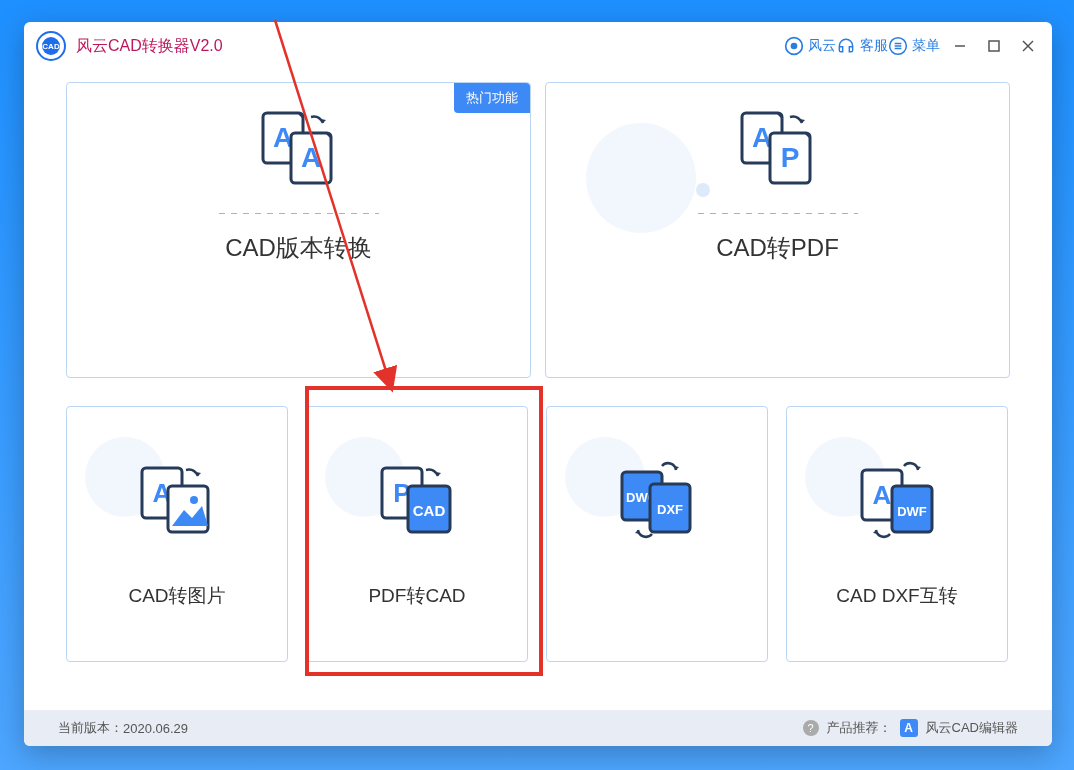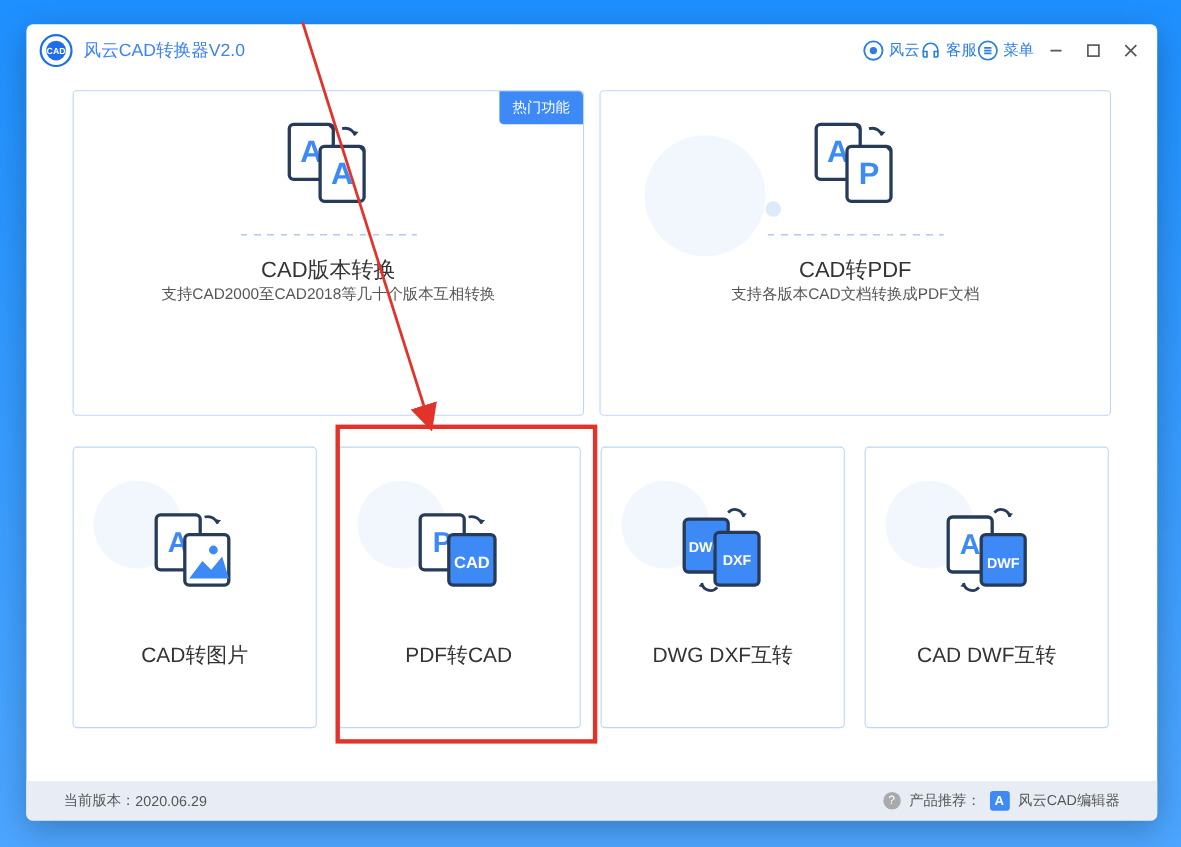--- a/index.html
+++ b/index.html
@@ -48,21 +48,21 @@
   border-radius: 50%;
   color: #fff;
   font-size: 8px;
   font-weight: bold;
   display: flex;
   align-items: center;
   justify-content: center;
 }
 .app-title {
   font-size: 16px;
-  color: #3b82f6;
+  color: #be185d;
   flex: 0 0 auto;
 }
 .title-spacer { flex: 1; }
 .title-actions {
   display: flex;
   align-items: center;
   gap: 0;
 }
 .title-btn {
   display: flex;
@@ -129,22 +129,23 @@
   align-items: center;
   justify-content: center;
 }
 .card-divider {
   width: 160px;
   height: 1px;
   margin: 20px 0 18px 0;
   background: repeating-linear-gradient(90deg, #8fb8e8 0 6px, transparent 6px 12px);
 }
 .card-title {
-  font-size: 20px;
+  font-size: 24px;
   color: #333;
+  margin-bottom: 20px;
 }
 .card-desc {
   font-size: 14px;
   color: #555;
 }
 .row2 {
   display: flex;
   gap: 18px;
 }
 .card-small {
@@ -265,41 +266,39 @@
             <text x="34" y="44" font-size="28" font-weight="bold" fill="#3d8af7" text-anchor="middle">A</text>
             <rect x="42" y="30" width="40" height="50" rx="4" fill="#fff" stroke="#263a5a" stroke-width="3"></rect>
             <path d="M76 30 L82 36 L82 30 Z" fill="#263a5a"></path>
             <text x="62" y="64" font-size="28" font-weight="bold" fill="#3d8af7" text-anchor="middle">A</text>
             <path d="M62 14 q8 -2 12 6" fill="none" stroke="#263a5a" stroke-width="2.5"></path>
             <path d="M74 20 l3 -3 l-5 -1 z" fill="#263a5a"></path>
           </svg>
         </div>
         <div class="card-divider"></div>
         <div class="card-title">CAD版本转换</div>
-        <div class="card-desc">支持CAD2000至CAD2018等几十个版本互相转换</div>
       </div>
 
       <div class="card card-big">
         <div class="bg-decor" style="width:110px;height:110px;left:40px;top:40px;"></div>
         <div class="bg-decor" style="width:14px;height:14px;left:150px;top:100px;background:#bcd6f5;"></div>
         <div class="card-icon" style="position:relative;z-index:2;">
           <svg width="100" height="90" viewBox="0 0 100 90">
             <rect x="14" y="10" width="40" height="50" rx="4" fill="#fff" stroke="#263a5a" stroke-width="3"></rect>
             <path d="M48 10 L54 16 L54 10 Z" fill="#263a5a"></path>
             <text x="34" y="44" font-size="28" font-weight="bold" fill="#3d8af7" text-anchor="middle">A</text>
             <rect x="42" y="30" width="40" height="50" rx="4" fill="#fff" stroke="#263a5a" stroke-width="3"></rect>
             <path d="M76 30 L82 36 L82 30 Z" fill="#263a5a"></path>
             <text x="62" y="64" font-size="28" font-weight="bold" fill="#3d8af7" text-anchor="middle">P</text>
             <path d="M62 14 q8 -2 12 6" fill="none" stroke="#263a5a" stroke-width="2.5"></path>
             <path d="M74 20 l3 -3 l-5 -1 z" fill="#263a5a"></path>
           </svg>
         </div>
         <div class="card-divider"></div>
         <div class="card-title">CAD转PDF</div>
-        <div class="card-desc">支持各版本CAD文档转换成PDF文档</div>
       </div>
 
     </div>
 
     <div class="row2">
 
       <div class="card card-small">
         <div class="bg-decor" style="width:80px;height:80px;left:18px;top:30px;"></div>
         <div class="card-icon" style="position:relative;z-index:2;">
           <svg width="90" height="80" viewBox="0 0 90 80">
@@ -337,38 +336,37 @@
             <rect x="10" y="12" width="40" height="48" rx="4" fill="#3d8af7" stroke="#263a5a" stroke-width="3"></rect>
             <text x="30" y="42" font-size="13" font-weight="bold" fill="#fff" text-anchor="middle">DWG</text>
             <rect x="38" y="24" width="40" height="48" rx="4" fill="#3d8af7" stroke="#263a5a" stroke-width="3"></rect>
             <text x="58" y="54" font-size="13" font-weight="bold" fill="#fff" text-anchor="middle">DXF</text>
             <path d="M50 6 a8 8 0 0 1 14 4" fill="none" stroke="#263a5a" stroke-width="2.5"></path>
             <path d="M64 10 l3 -3 l-5 -1 z" fill="#263a5a"></path>
             <path d="M40 74 a8 8 0 0 1 -14 -4" fill="none" stroke="#263a5a" stroke-width="2.5"></path>
             <path d="M26 70 l-3 3 l5 1 z" fill="#263a5a"></path>
           </svg>
         </div>
-        <div class="card-title">DWG DXF互转</div>
       </div>
 
       <div class="card card-small">
         <div class="bg-decor" style="width:80px;height:80px;left:18px;top:30px;"></div>
         <div class="card-icon" style="position:relative;z-index:2;">
           <svg width="90" height="80" viewBox="0 0 90 80">
             <rect x="10" y="10" width="40" height="50" rx="4" fill="#fff" stroke="#263a5a" stroke-width="3"></rect>
             <text x="30" y="44" font-size="26" font-weight="bold" fill="#3d8af7" text-anchor="middle">A</text>
             <rect x="40" y="26" width="40" height="46" rx="4" fill="#3d8af7" stroke="#263a5a" stroke-width="3"></rect>
             <text x="60" y="56" font-size="13" font-weight="bold" fill="#fff" text-anchor="middle">DWF</text>
             <path d="M52 6 a8 8 0 0 1 14 4" fill="none" stroke="#263a5a" stroke-width="2.5"></path>
             <path d="M66 10 l3 -3 l-5 -1 z" fill="#263a5a"></path>
             <path d="M38 74 a8 8 0 0 1 -14 -4" fill="none" stroke="#263a5a" stroke-width="2.5"></path>
             <path d="M24 70 l-3 3 l5 1 z" fill="#263a5a"></path>
           </svg>
         </div>
-        <div class="card-title">CAD DWF互转</div>
+        <div class="card-title">CAD DXF互转</div>
       </div>
 
     </div>
 
     <div class="highlight-box" style="left:281px; top:316px; width:238px; height:290px;"></div>
 
   </div>
 
   <div class="statusbar">
     <div class="status-left">

